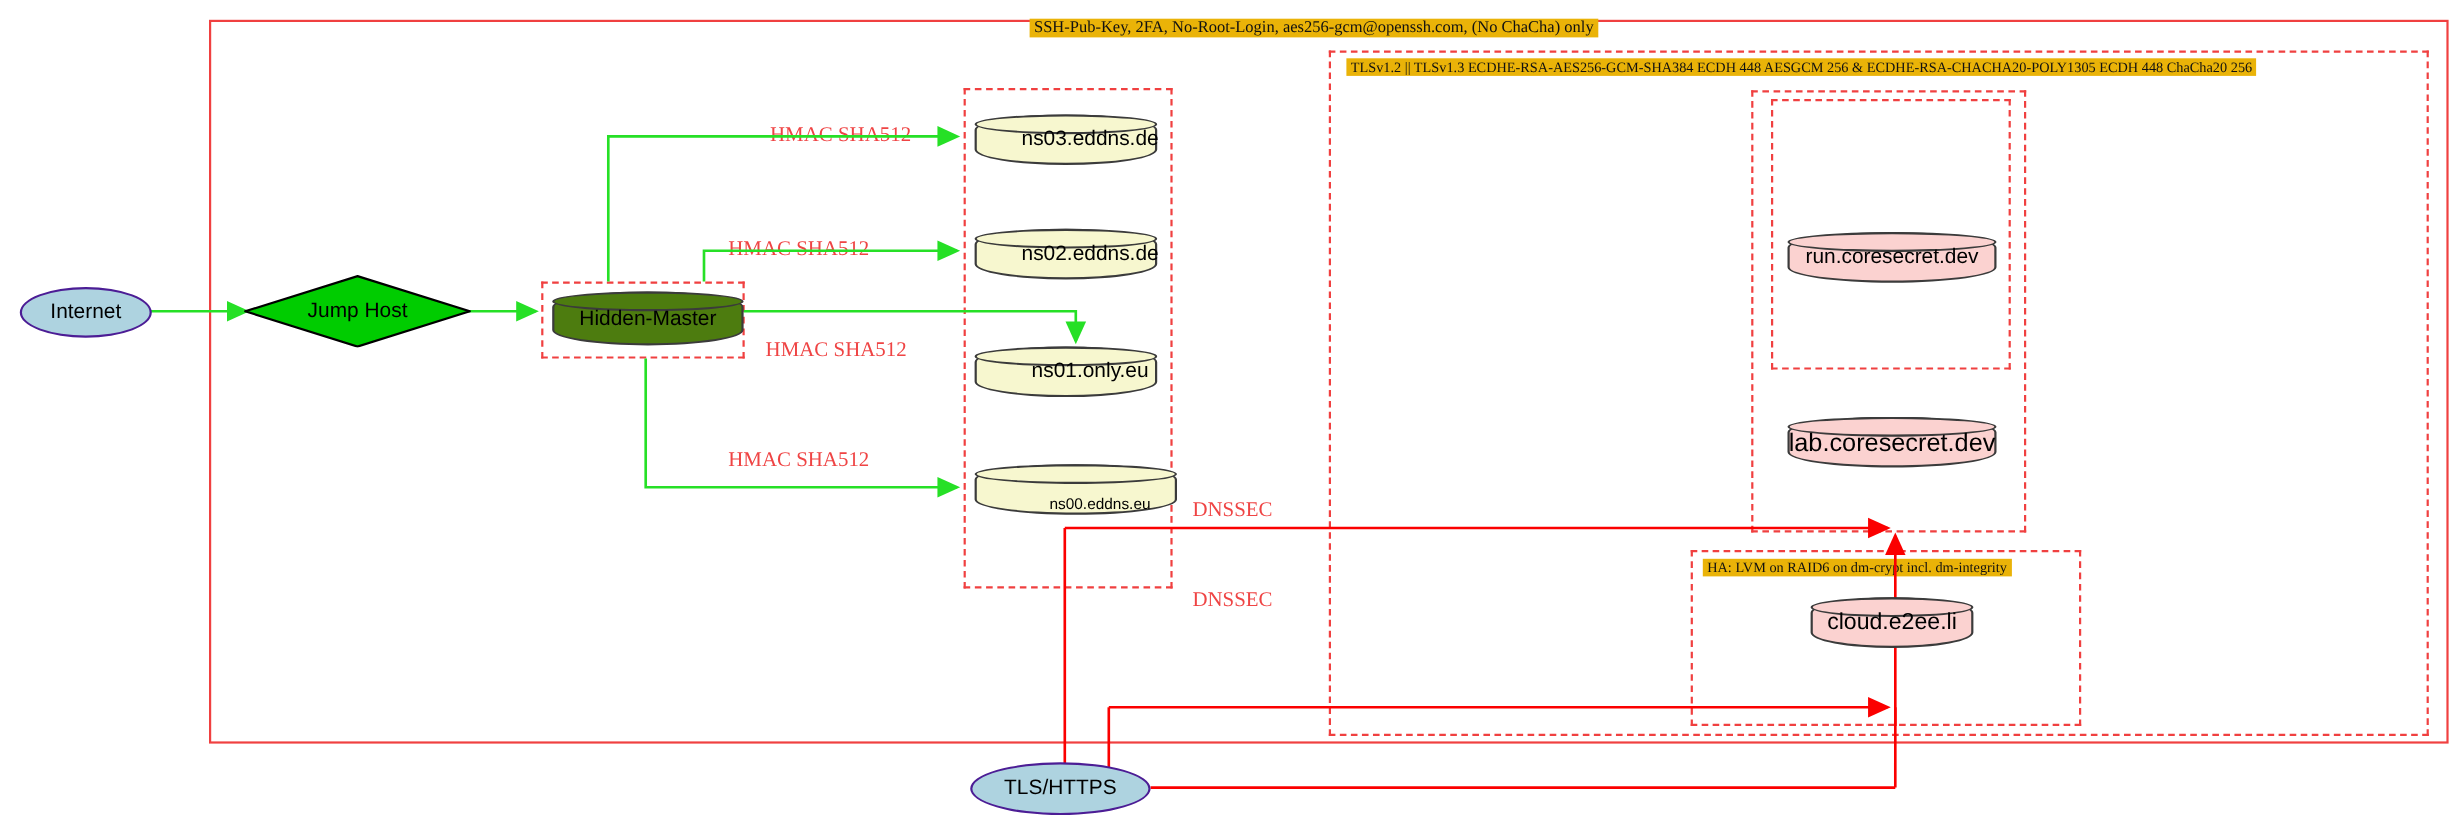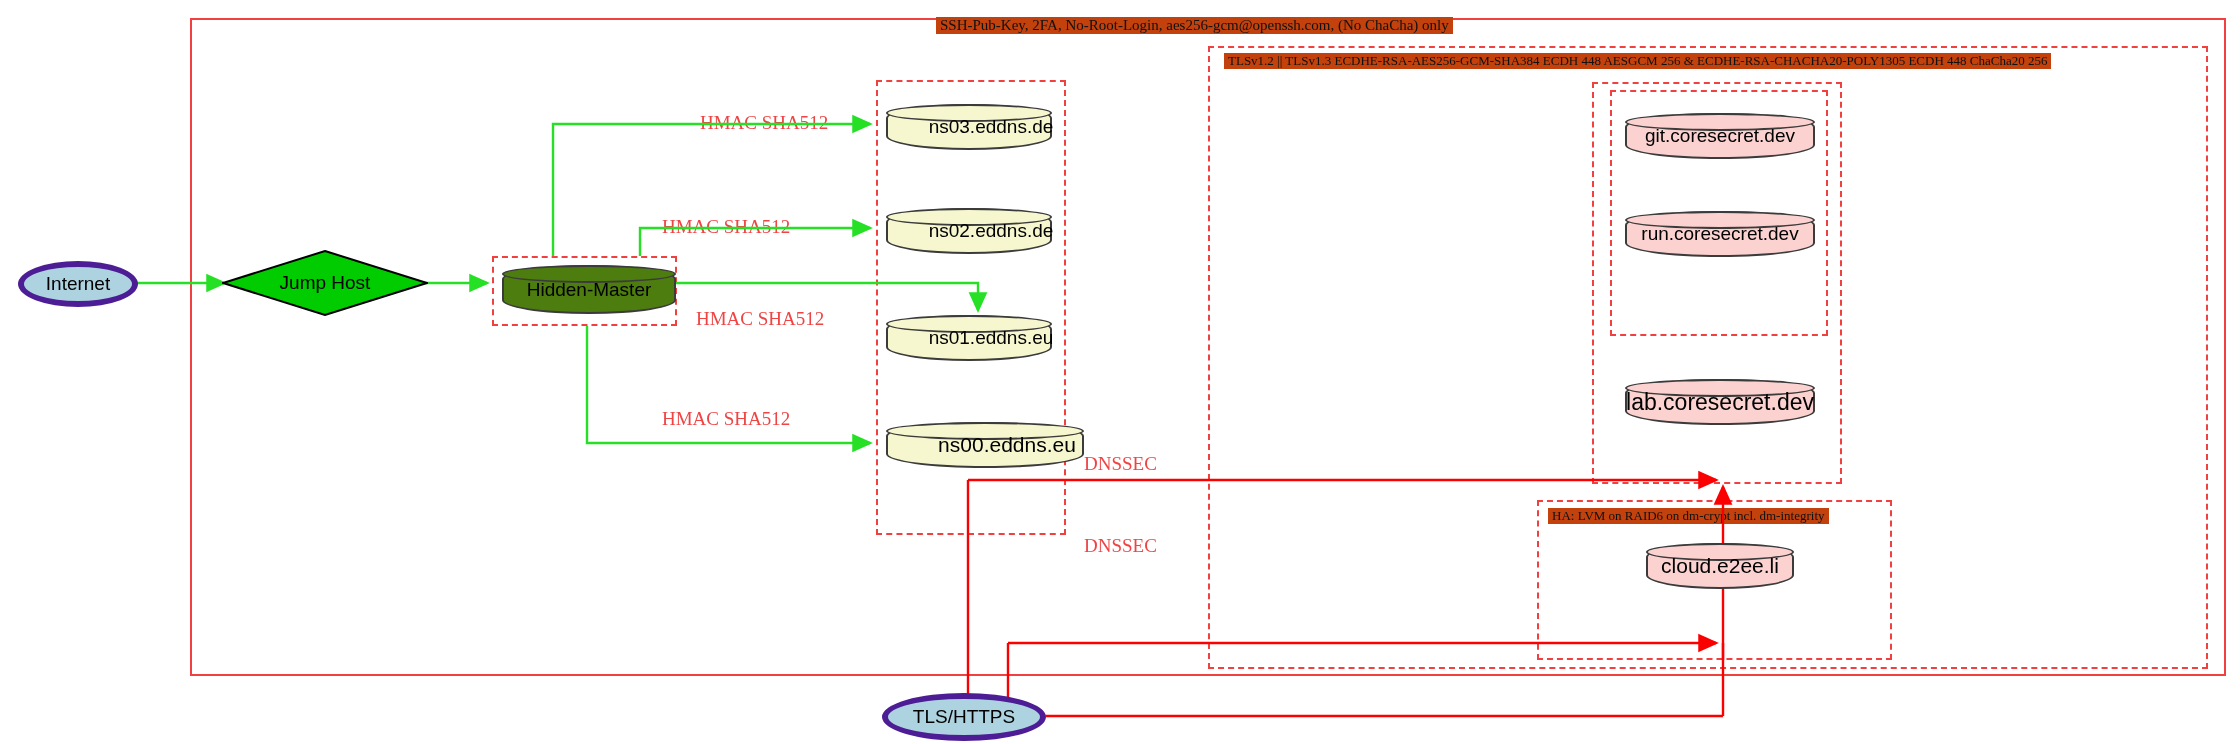--- a/index.html
+++ b/index.html
@@ -8,39 +8,39 @@
   #stage{position:absolute;left:0;top:0;width:2240px;height:744px;}
   svg#wires{position:absolute;left:0;top:0;width:2240px;height:744px;pointer-events:none;}
 
   
   .cluster{position:absolute;box-sizing:border-box;}
   .cl-solid{border:2px solid #f04040;}
   .cl-dash{border:2.5px dashed #f04040;}
 
   
   .cl-label{position:absolute;font-family:"Liberation Serif",serif;
-            color:#111;white-space:nowrap;background:#c2410c;padding:0 4px;}
+            color:#111;white-space:nowrap;background:#eab308;padding:0 4px;}
 
   
   .node{position:absolute;box-sizing:border-box;display:flex;
         align-items:center;justify-content:center;white-space:nowrap;color:#000;}
 
   
   .cyl{border:2px solid #3b3b3b;border-radius:50%/14px;
        box-shadow:inset 0 9px 0 -6px rgba(0,0,0,.0);}
   .cyl::before{content:"";position:absolute;left:-2px;right:-2px;top:-2px;height:18px;
        border:2px solid #3b3b3b;border-radius:50%;background:inherit;box-sizing:border-box;}
   .cyl>span{position:relative;z-index:2;}
 
   .cyl-yellow{background:#f7f7cf;padding-left:44px;}
   .cyl-pink{background:#fbd2d0;}
   .cyl-lav{background:#4d7c0f;}
 
   
-  .ellipse{border:6px solid #4c1d95;border-radius:50%;background:#aed3e0;}
+  .ellipse{border:2px solid #4c1d95;border-radius:50%;background:#aed3e0;}
   
   .diamond-wrap{position:absolute;}
   .diamond-label{position:absolute;left:0;top:0;width:100%;height:100%;
        display:flex;align-items:center;justify-content:center;color:#000;}
 
   .edge-label{position:absolute;font-family:"Liberation Serif",serif;color:#ef4444;
        white-space:nowrap;}
 </style>
 </head>
 <body>
@@ -131,30 +131,27 @@
 
   <div class="node cyl cyl-yellow" style="left:886px;top:104px;width:166px;height:46px;font-size:19px;">
     <span>ns03.eddns.de</span>
   </div>
 
   <div class="node cyl cyl-yellow" style="left:886px;top:208px;width:166px;height:46px;font-size:19px;">
     <span>ns02.eddns.de</span>
   </div>
 
   <div class="node cyl cyl-yellow" style="left:886px;top:315px;width:166px;height:46px;font-size:19px;">
-    <span>ns01.eddns.eu</span>
+    <span>ns01.only.eu</span>
   </div>
 
-  <div class="node cyl cyl-yellow" style="left:886px;top:422px;width:198px;height:46px;font-size:21px;">
+  <div class="node cyl cyl-yellow" style="left:886px;top:422px;width:184px;height:46px;font-size:14px;align-items:flex-end;">
     <span>ns00.eddns.eu</span>
   </div>
 
-  <div class="node cyl cyl-pink" style="left:1625px;top:113px;width:190px;height:46px;font-size:19px;">
-    <span>git.coresecret.dev</span>
-  </div>
 
   <div class="node cyl cyl-pink" style="left:1625px;top:211px;width:190px;height:46px;font-size:19px;">
     <span>run.coresecret.dev</span>
   </div>
 
   <div class="node cyl cyl-pink" style="left:1625px;top:379px;width:190px;height:46px;font-size:23px;">
     <span>lab.coresecret.dev</span>
   </div>
 
   <div class="node cyl cyl-pink" style="left:1646px;top:543px;width:148px;height:46px;font-size:21px;">

